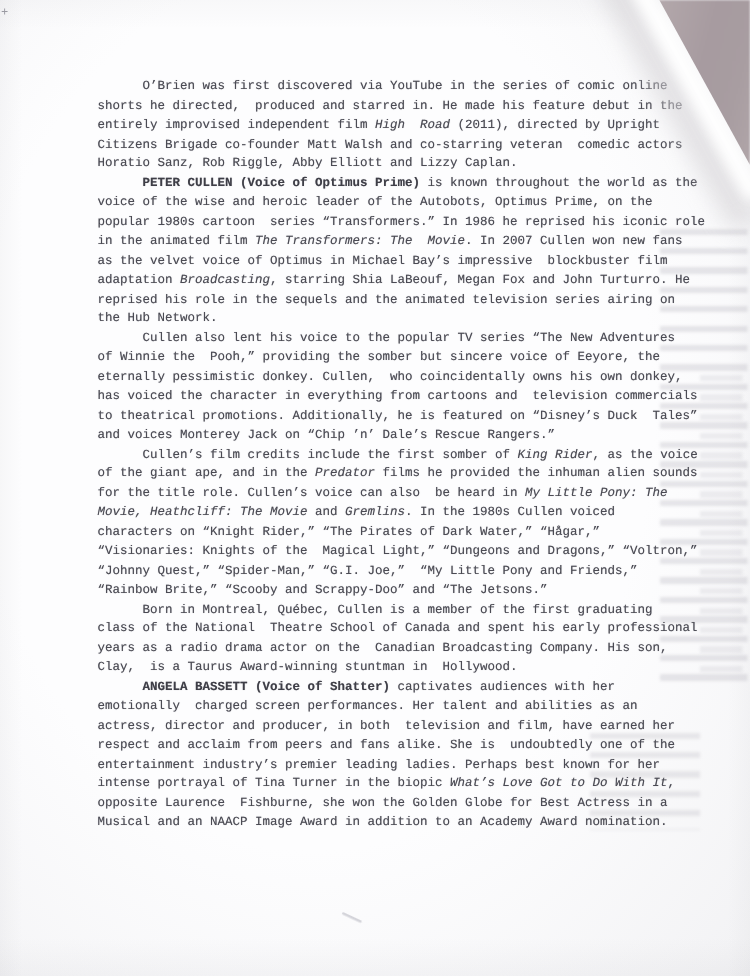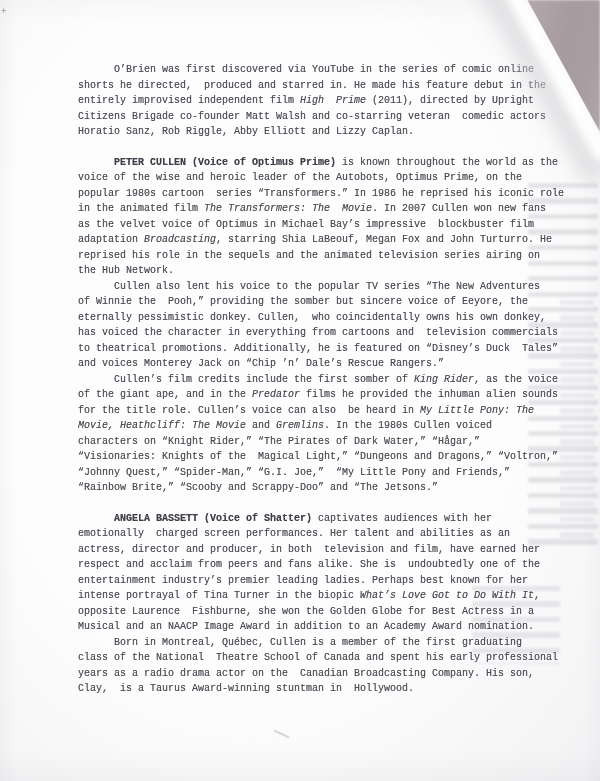--- a/index.html
+++ b/index.html
@@ -32,21 +32,21 @@
     right:6px;top:300px;width:34px;height:240px;opacity:.6;
     background:repeating-linear-gradient(to bottom, rgba(150,148,162,0.25) 0 5px, transparent 5px 15.5px);
   }
   
   .text-block{
     position:absolute;left:78px;top:62px;right:6px;
     color:#4b4b54;font-size:10px;line-height:15.5px;
     text-shadow:0 0 .6px rgba(75,75,84,0.55);
   }
   .para{margin:0;white-space:pre-wrap;}
-  .para.section{margin-top:15px;}
+  .para.section{}
   .b{font-weight:bold;color:#3e3e47;}
   .i{font-style:italic;}
   
   .curl-shadow{
     position:absolute;left:541px;top:78px;width:26px;height:230px;
     background:#d6d4d7;opacity:.65;filter:blur(9px);
     transform:translate(-50%,-50%) rotate(-29deg);pointer-events:none;
   }
   .curl-highlight{
     position:absolute;left:556px;top:70px;width:16px;height:200px;
@@ -76,21 +76,21 @@
 <div class="page">
   <div class="vignette"></div>
 
   <div class="ghost ghost-a"></div>
   <div class="ghost ghost-c"></div>
   <div class="ghost ghost-b"></div>
 
   <div class="text-block">
       <p class="para"><span>      O’Brien was first discovered via YouTube in the series of comic online
 shorts he directed,  produced and starred in. He made his feature debut in the
-entirely improvised independent film </span><span class="i">High  Prime</span><span> (2011), directed by Upright
+entirely improvised independent film </span><span class="i">High  Road</span><span> (2011), directed by Upright
 Citizens Brigade co-founder Matt Walsh and co-starring veteran  comedic actors
 Horatio Sanz, Rob Riggle, Abby Elliott and Lizzy Caplan.</span></p>
       <p class="para section"><span class="b">      PETER CULLEN (Voice of Optimus Prime)</span><span> is known throughout the world as the
 voice of the wise and heroic leader of the Autobots, Optimus Prime, on the
 popular 1980s cartoon  series “Transformers.” In 1986 he reprised his iconic role
 in the animated film </span><span class="i">The Transformers: The  Movie</span><span>. In 2007 Cullen won new fans
 as the velvet voice of Optimus in Michael Bay’s impressive  blockbuster film
 adaptation </span><span class="i">Broadcasting</span><span>, starring Shia LaBeouf, Megan Fox and John Turturro. He
 reprised his role in the sequels and the animated television series airing on
 the Hub Network.</span></p>
@@ -101,32 +101,32 @@
 to theatrical promotions. Additionally, he is featured on “Disney’s Duck  Tales”
 and voices Monterey Jack on “Chip ’n’ Dale’s Rescue Rangers.”</span></p>
       <p class="para"><span>      Cullen’s film credits include the first somber of </span><span class="i">King Rider</span><span>, as the voice
 of the giant ape, and in the </span><span class="i">Predator</span><span> films he provided the inhuman alien sounds
 for the title role. Cullen’s voice can also  be heard in </span><span class="i">My Little Pony: The
 Movie, Heathcliff: The Movie</span><span> and </span><span class="i">Gremlins</span><span>. In the 1980s Cullen voiced
 characters on “Knight Rider,” “The Pirates of Dark Water,” “Hågar,”
 “Visionaries: Knights of the  Magical Light,” “Dungeons and Dragons,” “Voltron,”
 “Johnny Quest,” “Spider-Man,” “G.I. Joe,”  “My Little Pony and Friends,”
 “Rainbow Brite,” “Scooby and Scrappy-Doo” and “The Jetsons.”</span></p>
+      <p class="para"><span>      Born in Montreal, Québec, Cullen is a member of the first graduating
+class of the National  Theatre School of Canada and spent his early professional
+years as a radio drama actor on the  Canadian Broadcasting Company. His son,
+Clay,  is a Taurus Award-winning stuntman in  Hollywood.</span></p>
       <p class="para section"><span class="b">      ANGELA BASSETT (Voice of Shatter)</span><span> captivates audiences with her
 emotionally  charged screen performances. Her talent and abilities as an
 actress, director and producer, in both  television and film, have earned her
 respect and acclaim from peers and fans alike. She is  undoubtedly one of the
 entertainment industry’s premier leading ladies. Perhaps best known for her
 intense portrayal of Tina Turner in the biopic </span><span class="i">What’s Love Got to Do With It</span><span>,
 opposite Laurence  Fishburne, she won the Golden Globe for Best Actress in a
 Musical and an NAACP Image Award in addition to an Academy Award nomination.</span></p>
-      <p class="para"><span>      Born in Montreal, Québec, Cullen is a member of the first graduating
-class of the National  Theatre School of Canada and spent his early professional
-years as a radio drama actor on the  Canadian Broadcasting Company. His son,
-Clay,  is a Taurus Award-winning stuntman in  Hollywood.</span></p>
     </div>
 
   <div class="curl-shadow"></div>
   <div class="curl-highlight"></div>
   <div class="curl"></div>
 
   <div class="artifact-plus">+</div>
   <div class="scratch"></div>
 </div>
 

